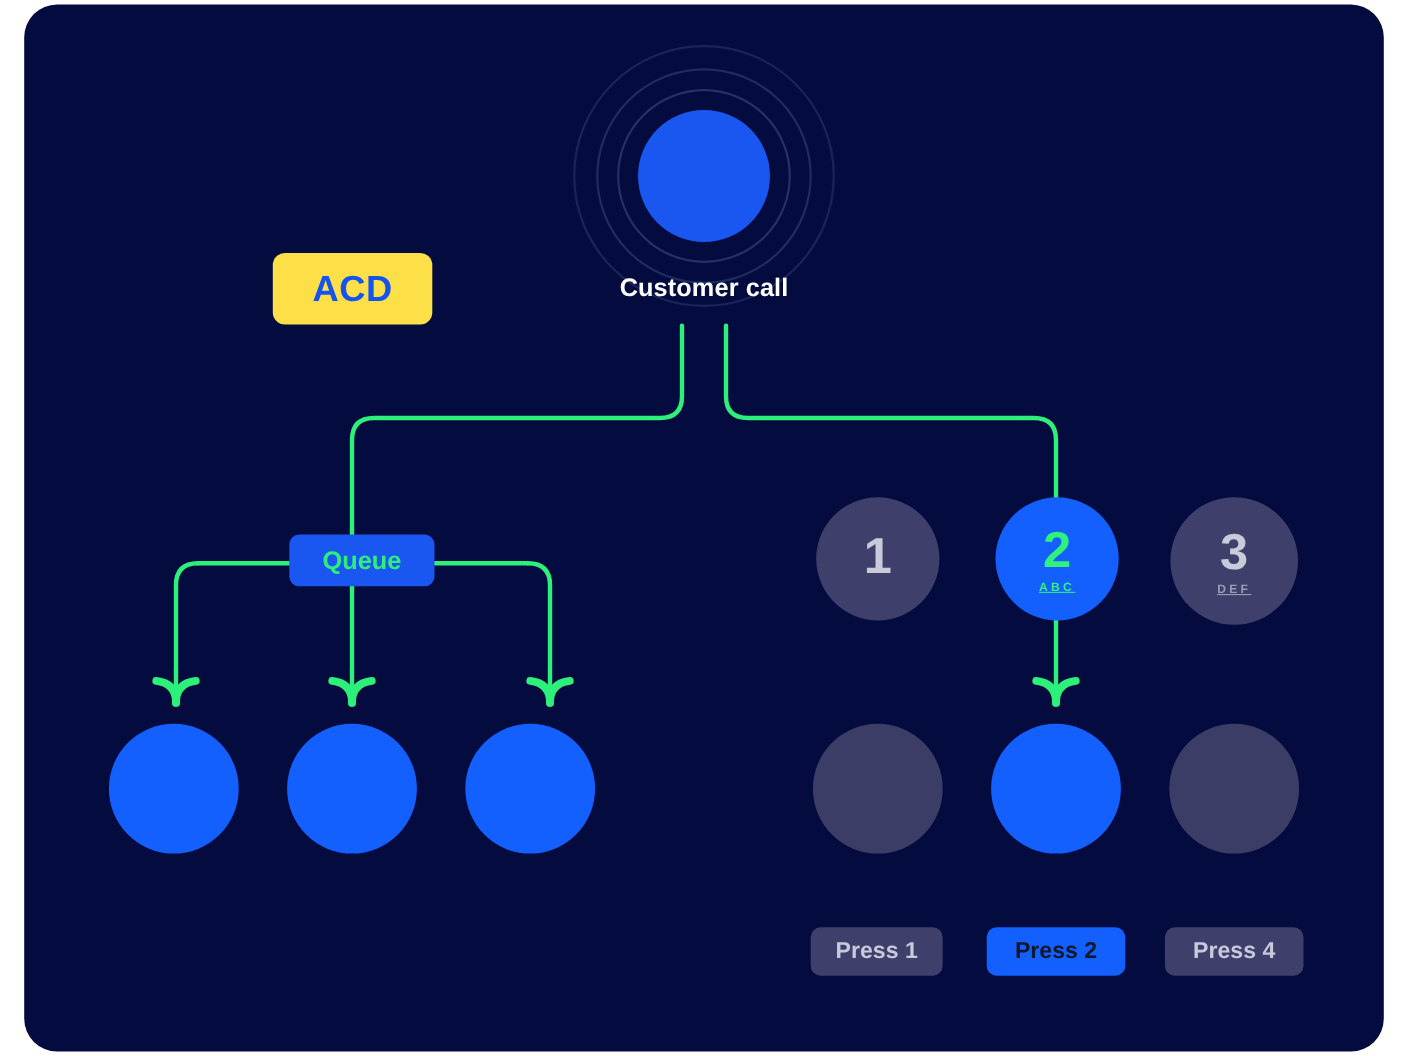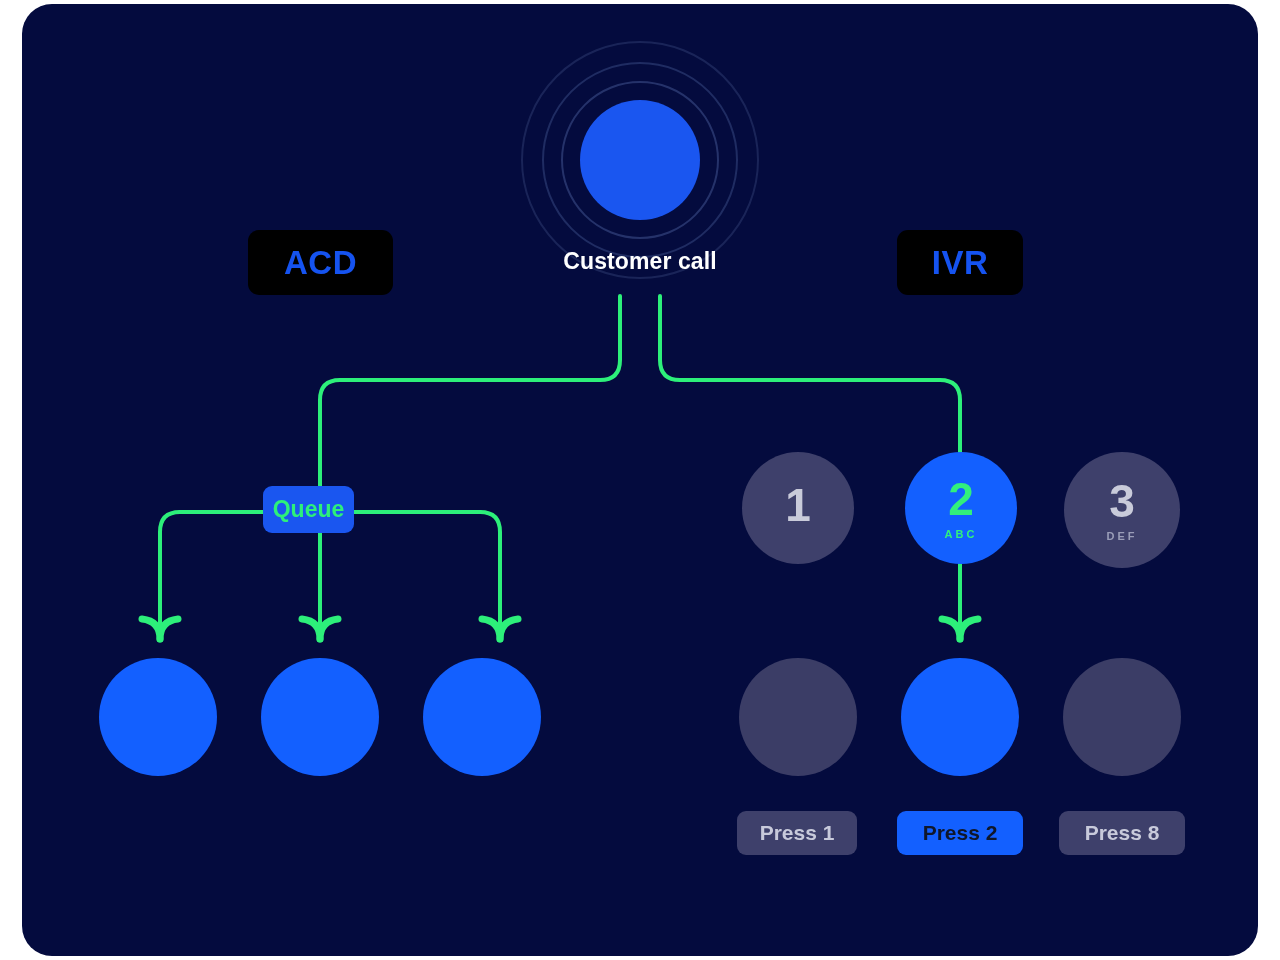--- a/index.html
+++ b/index.html
@@ -20,42 +20,42 @@
     border-radius:50%;background:#1койот;
   }
   .cust-circle{background:#1A56F0;}
   .cust-label{
     position:absolute;left:440px;top:248px;width:400px;text-align:center;
     color:#ffffff;font-size:23px;font-weight:bold;letter-spacing:.1px;
   }
 
   
   .pill{
-    position:absolute;background:#000000;border-radius:11px;
+    position:absolute;background:#fde047;border-radius:11px;
     display:flex;align-items:center;justify-content:center;
     color:#1553F0;font-weight:bold;font-size:33px;letter-spacing:.5px;
   }
   #pill-acd{left:248px;top:230px;width:145px;height:65px;}
   #pill-ivr{left:897px;top:230px;width:126px;height:65px;}
 
   
   .queue-badge{
-    position:absolute;left:263px;top:486px;width:91px;height:47px;
+    position:absolute;left:263px;top:486px;width:132px;height:47px;
     background:#1A56F0;border-radius:9px;
     display:flex;align-items:center;justify-content:center;
     color:#2DF07A;font-size:23px;font-weight:bold;
   }
 
   
   .dial{
     position:absolute;border-radius:50%;
     display:flex;flex-direction:column;align-items:center;justify-content:center;
   }
   .dial .num{font-size:46px;font-weight:bold;line-height:1;}
-  .dial .letters{font-size:11px;letter-spacing:3px;margin-top:6px;font-weight:bold;}
+  .dial .letters{font-size:11px;letter-spacing:3px;margin-top:6px;font-weight:bold;text-decoration:underline;}
   .dial.off{background:#3E406B;}
   .dial.off .num{color:#C9CBDA;}
   .dial.off .letters{color:#9A9DB8;}
   .dial.on{background:#1360FF;}
   .dial.on .num{color:#32F07C;}
   .dial.on .letters{color:#32F07C;}
 
   #dial-1{left:742px;top:452px;width:112px;height:112px;}
   #dial-2{left:905px;top:452px;width:112px;height:112px;}
   #dial-3{left:1064px;top:452px;width:116px;height:116px;}
@@ -72,21 +72,21 @@
   #agent-a2{left:261px;top:658px;}
   #agent-a3{left:423px;top:658px;}
   #agent-b1{left:739px;top:658px;}
   #agent-b2{left:901px;top:658px;}
   #agent-b3{left:1063px;top:658px;}
 
   
   .press{
     position:absolute;height:44px;border-radius:9px;
     display:flex;align-items:center;justify-content:center;
-    font-size:21px;font-weight:bold;
+    font-size:21px;font-weight:bold;margin-top:32px;
   }
   .press.off{background:#3E406B;color:#C8CADB;}
   .press.on{background:#1360FF;color:#0f172a;}
   #press-1{left:737px;top:811px;width:120px;}
   #press-2{left:897px;top:811px;width:126px;}
   #press-3{left:1059px;top:811px;width:126px;}
 </style>
 </head>
 <body>
 
@@ -187,21 +187,20 @@
           <path d="M0,22 c-19,0 -29,10 -29,18 a4,4 0 0 0 4,4 h50 a4,4 0 0 0 4,-4 c0,-8 -10,-18 -29,-18 z"></path>
         </g>
       </g>
     </g>
   </svg>
 
   <div class="cust-circle"></div>
   <div class="cust-label">Customer call</div>
 
   <div class="pill" id="pill-acd">ACD</div>
-  <div class="pill" id="pill-ivr">IVR</div>
 
   <div class="queue-badge">Queue</div>
 
   <div class="dial off" id="dial-1">
     <div class="num">1</div>
     <div class="letters"></div>
   </div>
   <div class="dial on" id="dial-2">
     <div class="num">2</div>
     <div class="letters">ABC</div>
@@ -213,14 +212,14 @@
 
   <div class="agent on" id="agent-a1"></div>
   <div class="agent on" id="agent-a2"></div>
   <div class="agent on" id="agent-a3"></div>
   <div class="agent off" id="agent-b1"></div>
   <div class="agent on" id="agent-b2"></div>
   <div class="agent off" id="agent-b3"></div>
 
   <div class="press off" id="press-1">Press 1</div>
   <div class="press on" id="press-2">Press 2</div>
-  <div class="press off" id="press-3">Press 8</div>
+  <div class="press off" id="press-3">Press 4</div>
 </div>
 
 </body></html>

